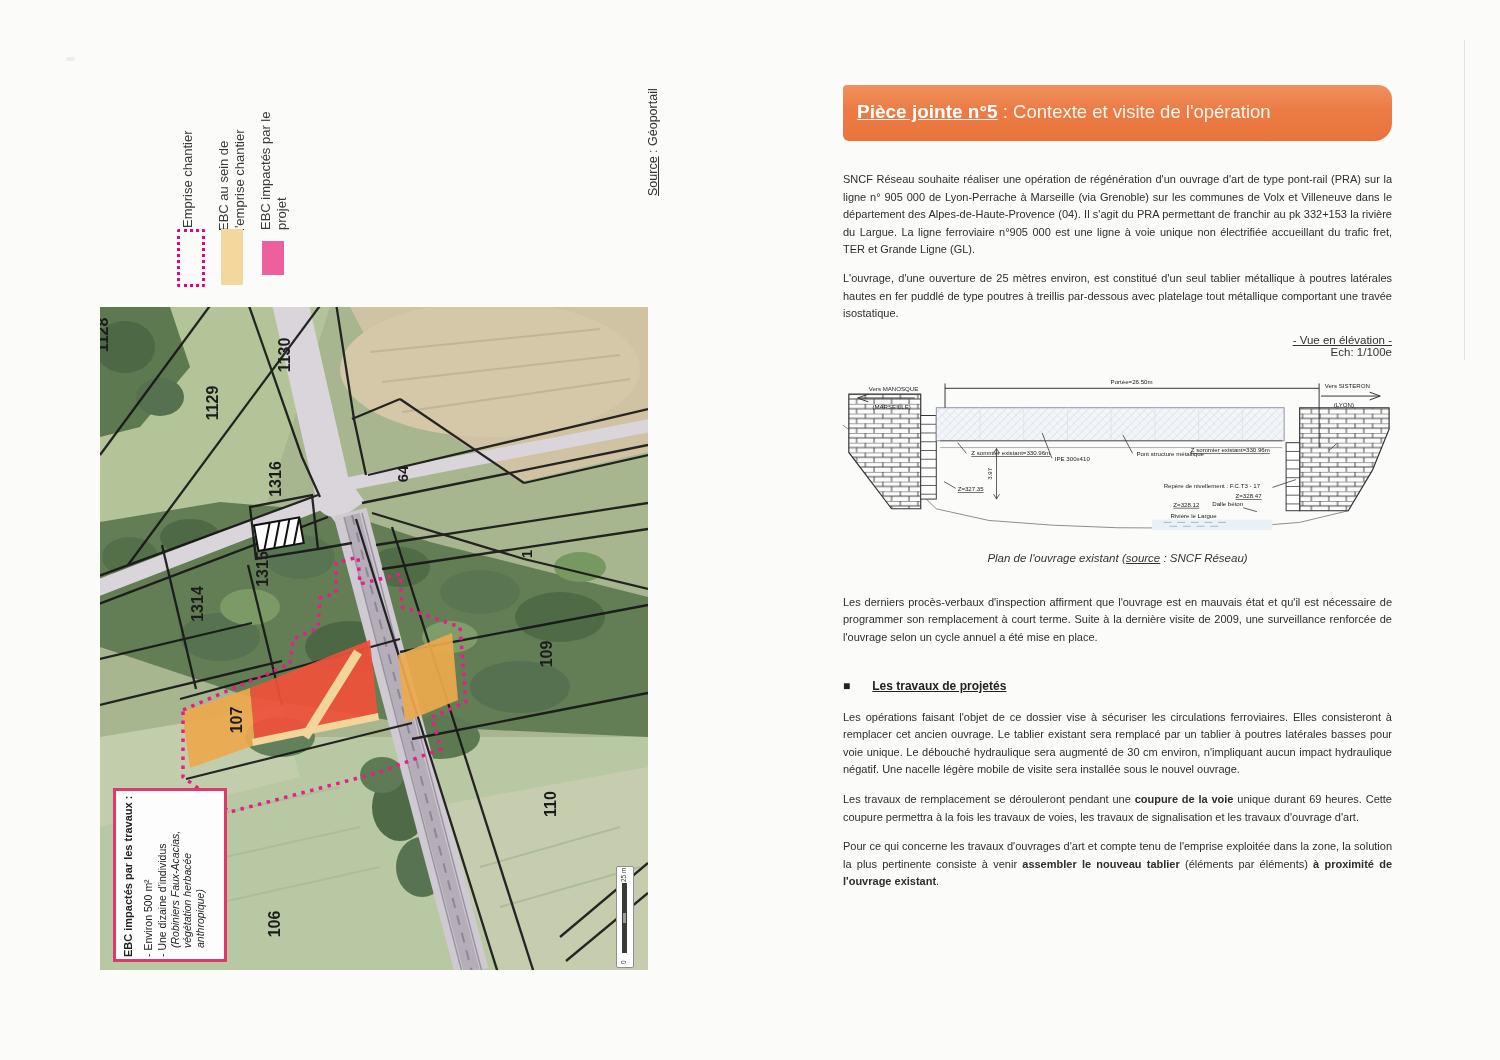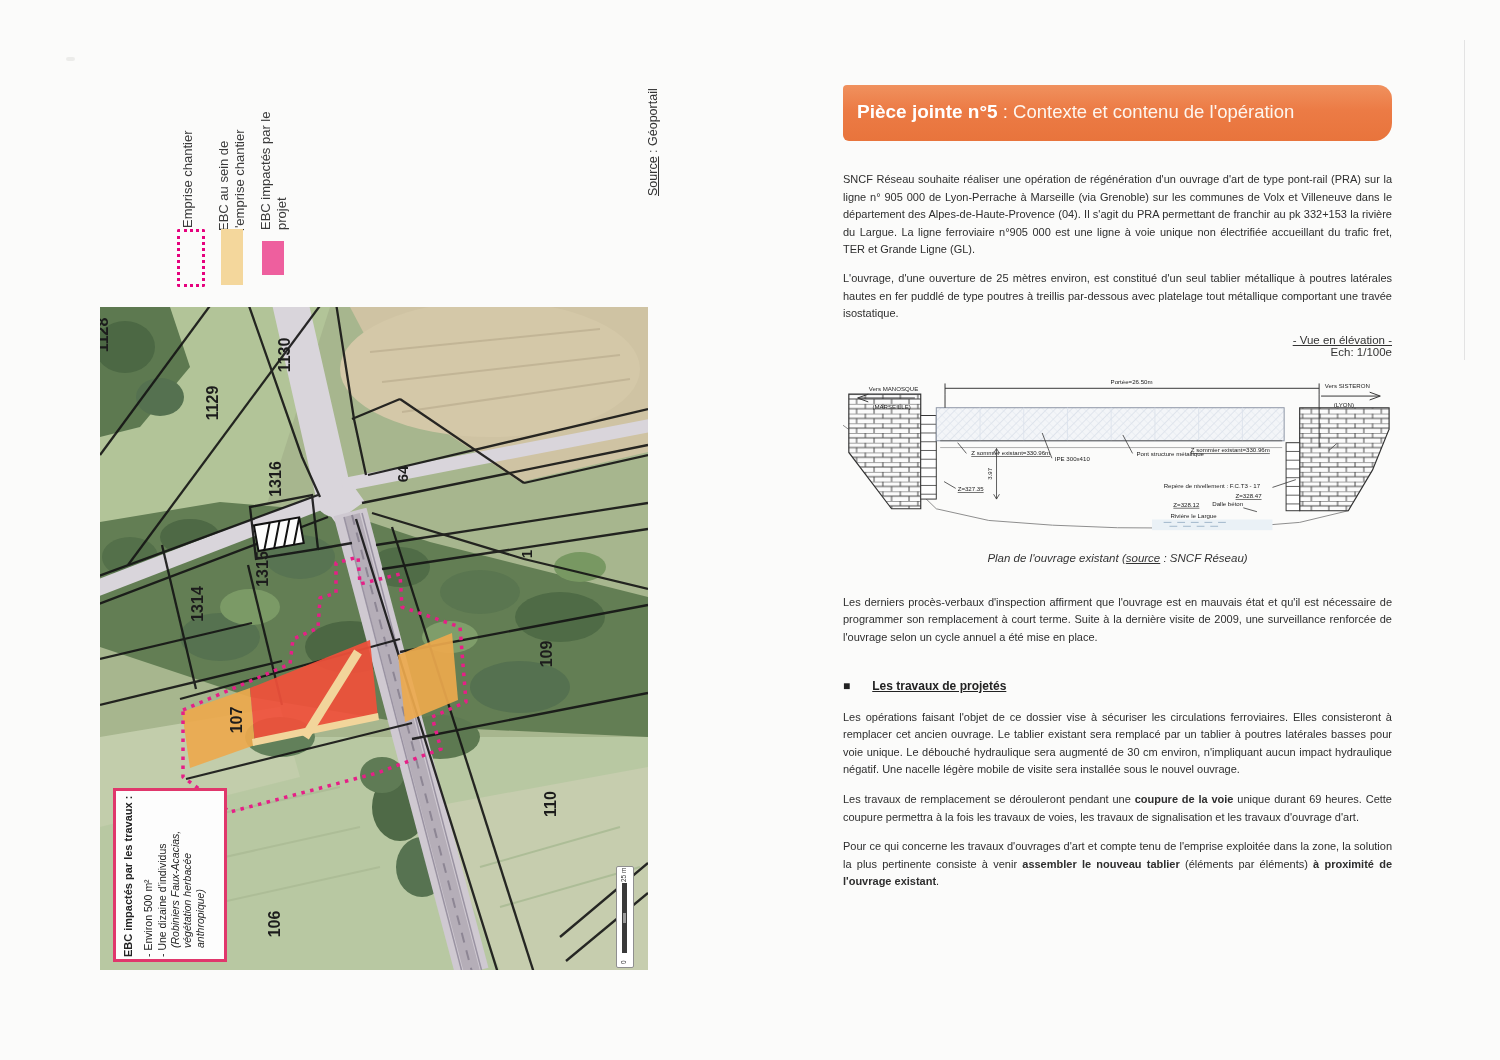--- a/index.html
+++ b/index.html
@@ -25,21 +25,21 @@
   .anno-item::before{content:"- ";}
   
   #scalebar{position:absolute;left:516px;top:559px;width:16px;height:100px;background:#fff;border:1px solid #8f8f8f;border-radius:2px;}
   #scalebar .bar{position:absolute;left:5px;top:16px;width:5px;height:70px;background:#3a3a3a;}
   #scalebar .bar::after{content:"";position:absolute;left:1px;top:30px;width:3px;height:10px;background:#9a9a9a;}
   .scaletxt{font-size:6.5px;color:#333;white-space:nowrap;}
   
   #right-page{position:absolute;left:843px;top:85px;width:549px;}
   #banner{height:56px;border-radius:4px 14px 18px 6px;background:linear-gradient(180deg,#f0915e 0%,#ec7b45 45%,#e8743c 100%);
           padding:16px 0 0 14px;box-sizing:border-box;}
-  #banner .lbl{font-size:19px;font-weight:bold;color:#fff;text-align:center;}
+  #banner .lbl{font-size:19px;font-weight:bold;color:#fff;text-decoration:underline;text-align:center;}
   #banner .sep,#banner .ttl{font-size:18.5px;color:#fdf6ef;}
   .para{font-size:11px;line-height:17.6px;text-align:justify;color:#2e2e2e;}
   #p1{margin-top:30px;}
   #p2{margin-top:5px;}
   #vue{margin-top:8px;text-align:right;font-size:11.5px;color:#333;}
   #vue .t{text-decoration:underline;}
   #drawing-wrap{margin-top:6px;}
   #caption{margin-top:12px;text-align:center;font-style:italic;font-size:11.5px;color:#333;}
   #caption .u{text-decoration:underline;}
   #p3{margin-top:30px;}
@@ -208,21 +208,21 @@
     <div id="scalebar">
       <div class="bar"></div>
       <div class="vtext scaletxt" style="left:3px;top:2px;width:13px;height:8px;">25 m</div>
       <div class="vtext scaletxt" style="left:3px;top:88px;width:9px;height:8px;">0</div>
     </div>
   </div>
 
   <div id="right-page">
 
     <div id="banner">
-      <span class="lbl">Pièce jointe n°5</span><span class="sep"> : </span><span class="ttl">Contexte et contenu de l'opération</span>
+      <span class="lbl">Pièce jointe n°5</span><span class="sep"> : </span><span class="ttl">Contexte et visite de l'opération</span>
     </div>
 
     <p class="para" id="p1">SNCF Réseau souhaite réaliser une opération de régénération d'un ouvrage d'art de type pont-rail (PRA) sur la ligne n° 905 000 de Lyon-Perrache à Marseille (via Grenoble) sur les communes de Volx et Villeneuve dans le département des Alpes-de-Haute-Provence (04). Il s'agit du PRA permettant de franchir au pk 332+153 la rivière du Largue. La ligne ferroviaire n°905 000 est une ligne à voie unique non électrifiée accueillant du trafic fret, TER et Grande Ligne (GL).</p>
     <p class="para" id="p2">L'ouvrage, d'une ouverture de 25 mètres environ, est constitué d'un seul tablier métallique à poutres latérales hautes en fer puddlé de type poutres à treillis par-dessous avec platelage tout métallique comportant une travée isostatique.</p>
 
     <div id="vue">
       <div class="t">- Vue en élévation -</div>
       <div>Ech: 1/100e</div>
     </div>
 

